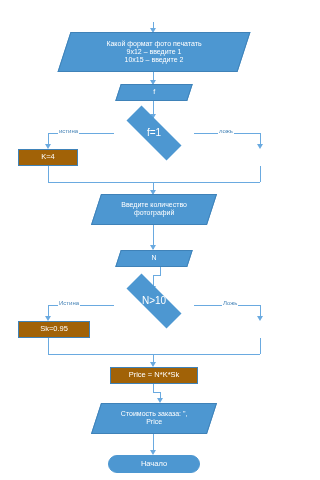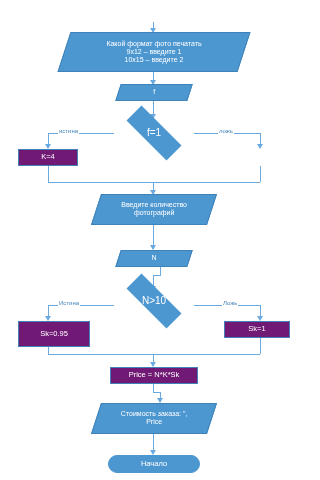--- a/index.html
+++ b/index.html
@@ -37,21 +37,21 @@
   }
 
   .terminator {
     background: #4d97d1;
     border: 1px solid #4d97d1;
     border-radius: 999px;
     font-size: 7.5px;
   }
 
   .process {
-    background: #701a75;
+    background: #a16207;
     border: 1px solid #3f82b8;
     font-size: 7.5px;
   }
 
   .io {
     background: #4d97d1;
     border: 1px solid #3f82b8;
     transform: skewX(-18deg);
     font-size: 7px;
   }
@@ -196,27 +196,24 @@
   <div class="hline" style="left:48px; top:305px; width:66px;"></div>
   <div class="vline" style="left:48px; top:305px; height:14px;"></div>
   <div class="arrow" style="left:45px; top:316px;"></div>
   <div class="edge-label" style="left:58px; top:300px;">Истина</div>
 
   <div class="hline" style="left:194px; top:305px; width:66px;"></div>
   <div class="vline" style="left:260px; top:305px; height:14px;"></div>
   <div class="arrow" style="left:257px; top:316px;"></div>
   <div class="edge-label" style="left:222px; top:300px;">Ложь</div>
 
-  <div class="node process" style="left:18px; top:321px; width:72px; height:26px;">
+  <div class="node process" style="left:18px; top:321px; width:72px; height:17px;">
     <span>Sk=0.95</span>
   </div>
 
-  <div class="node process" style="left:224px; top:321px; width:66px; height:17px;">
-    <span>Sk=1</span>
-  </div>
 
   <div class="vline" style="left:48px; top:338px; height:16px;"></div>
   <div class="vline" style="left:260px; top:338px; height:16px;"></div>
   <div class="hline" style="left:48px; top:354px; width:212px;"></div>
   <div class="vline" style="left:153px; top:354px; height:11px;"></div>
   <div class="arrow" style="left:150px; top:362px;"></div>
 
   <div class="node process" style="left:110px; top:367px; width:88px; height:17px;">
     <span>Price = N*K*Sk</span>
   </div>

